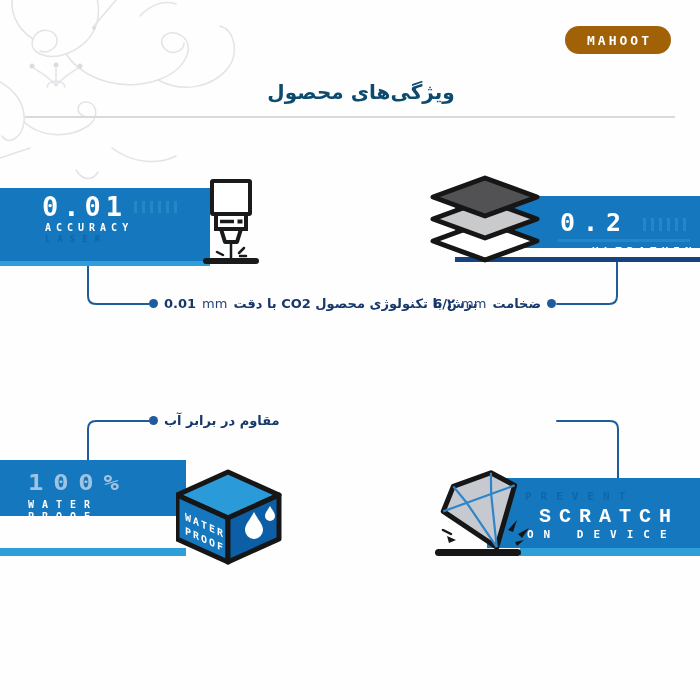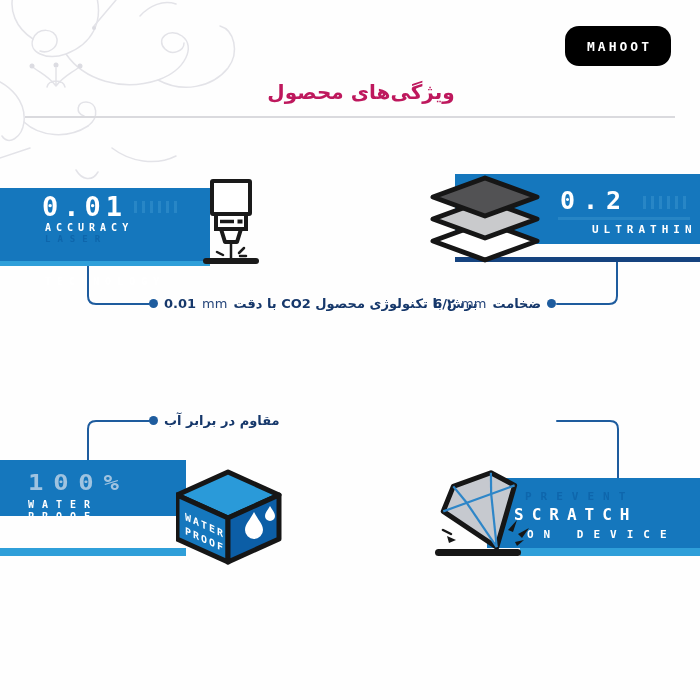--- a/index.html
+++ b/index.html
@@ -4,33 +4,33 @@
 <style>
   html,body{margin:0;padding:0;}
   body{width:700px;height:700px;background:#ffffff;overflow:hidden;font-family:"Liberation Sans",sans-serif;}
   .canvas{position:relative;width:700px;height:700px;background:#fefefe;overflow:hidden;}
   svg{display:block;}
 
   
   .swirls{position:absolute;left:0;top:0;}
 
   
-  .logo{position:absolute;left:565px;top:26px;width:106px;height:40px;background:#000000;border-radius:14px;
+  .logo{position:absolute;left:565px;top:26px;width:106px;height:28px;background:#a16207;border-radius:14px;
         display:flex;align-items:center;justify-content:center;}
   .logo span{color:#fff;font-family:"DejaVu Sans Mono",monospace;font-weight:bold;font-size:13px;letter-spacing:3px;padding-left:3px;}
 
   
   .title{position:absolute;top:80px;left:22px;right:0;text-align:center;font-size:20px;font-weight:bold;
-         color:#be185d;font-family:"DejaVu Sans",sans-serif;}
+         color:#0c4a6e;font-family:"DejaVu Sans",sans-serif;}
   .divider{position:absolute;top:116px;left:25px;right:25px;height:2px;background:#DADADE;}
 
   
   .banner{position:absolute;background:#1577BD;}
   .banner-tl{left:0;top:188px;width:210px;height:73px;}
-  .banner-tr{left:455px;top:174px;width:245px;height:70px;}
+  .banner-tr{left:455px;top:196px;width:245px;height:52px;}
   .banner-bl{left:0;top:460px;width:186px;height:56px;}
   .banner-br{left:487px;top:478px;width:213px;height:70px;}
   .strip{position:absolute;}
   .strip-tl{left:0;top:261px;width:210px;height:5px;background:#2F9FD9;}
   .strip-tr{left:455px;top:257px;width:245px;height:5px;background:#15437F;}
   .strip-bl{left:0;top:548px;width:186px;height:8px;background:#2F9FD9;}
   .strip-br{left:520px;top:548px;width:180px;height:8px;background:#2F9FD9;}
 
   .tech{position:absolute;font-family:"DejaVu Sans Mono",monospace;font-weight:bold;color:#fff;
         white-space:nowrap;line-height:1;}
@@ -51,21 +51,21 @@
   .ult-line{left:103px;top:43px;width:132px;height:3px;}
   .ult-l1{left:105px;top:50px;font-size:11px;letter-spacing:5px;margin-left:32px;}
 
   
   .wp-value{left:28px;top:13px;font-size:21px;letter-spacing:8px;color:#9FC3E0;transform:scaleX(1.22);transform-origin:0 0;}
   .wp-l1{left:28px;top:40px;font-size:10px;letter-spacing:8px;}
   .wp-l2{left:28px;top:52px;font-size:10px;letter-spacing:8px;}
 
   
   .sc-ghost{left:38px;top:13px;font-size:11px;letter-spacing:9px;}
-  .sc-l1{left:27px;top:29px;font-size:16px;letter-spacing:8px;}
+  .sc-l1{left:52px;top:29px;font-size:20px;letter-spacing:8px;font-family:Liberation Mono, monospace;}
   .sc-l2{left:40px;top:51px;font-size:11px;letter-spacing:10px;text-align:right;}
 
   
   .caption{position:absolute;display:flex;align-items:center;gap:6px;white-space:nowrap;
            font-family:"DejaVu Sans",sans-serif;font-size:13px;font-weight:bold;color:#16386B;}
   .caption .dot{width:9px;height:9px;border-radius:50%;background:#1E5C9E;flex:0 0 auto;}
   .caption .unit{font-weight:normal;color:#25457A;}
   .cap-tl{left:149px;top:296px;}
   .cap-tr{right:144px;top:296px;}
   .cap-bl{left:149px;top:413px;}

